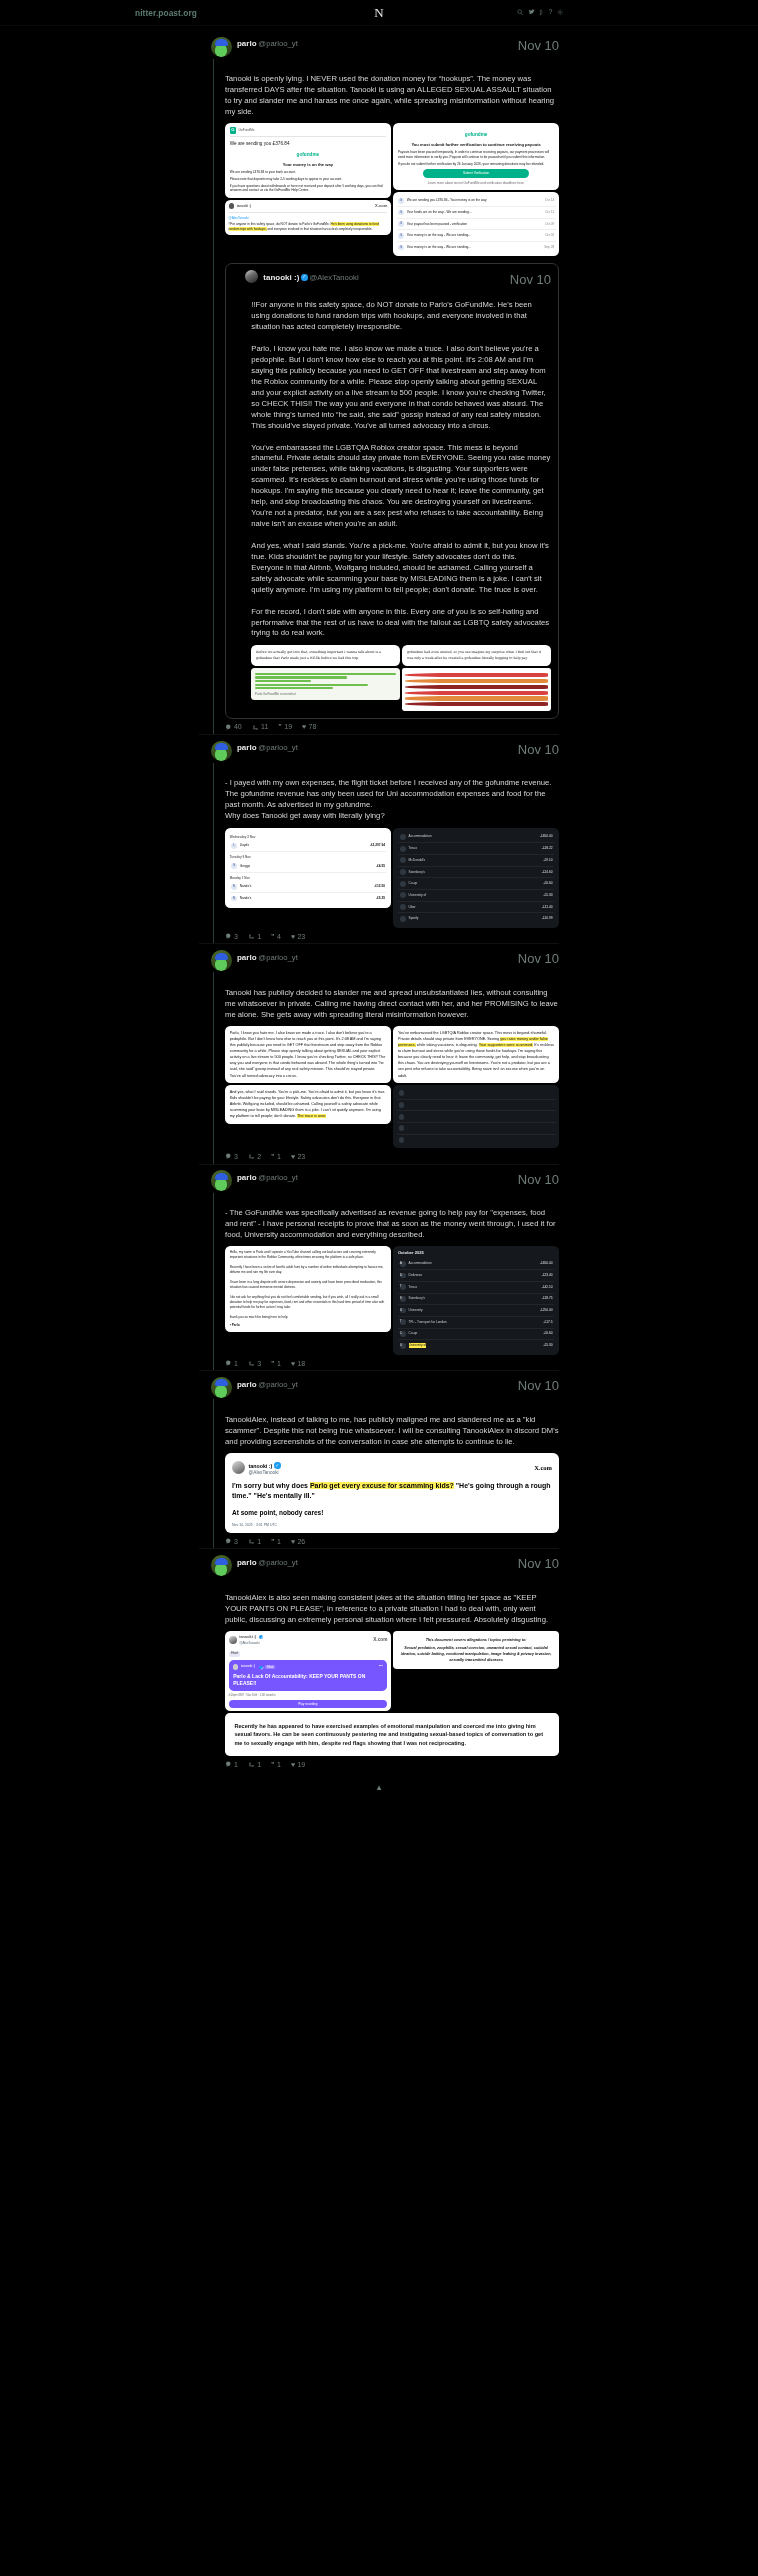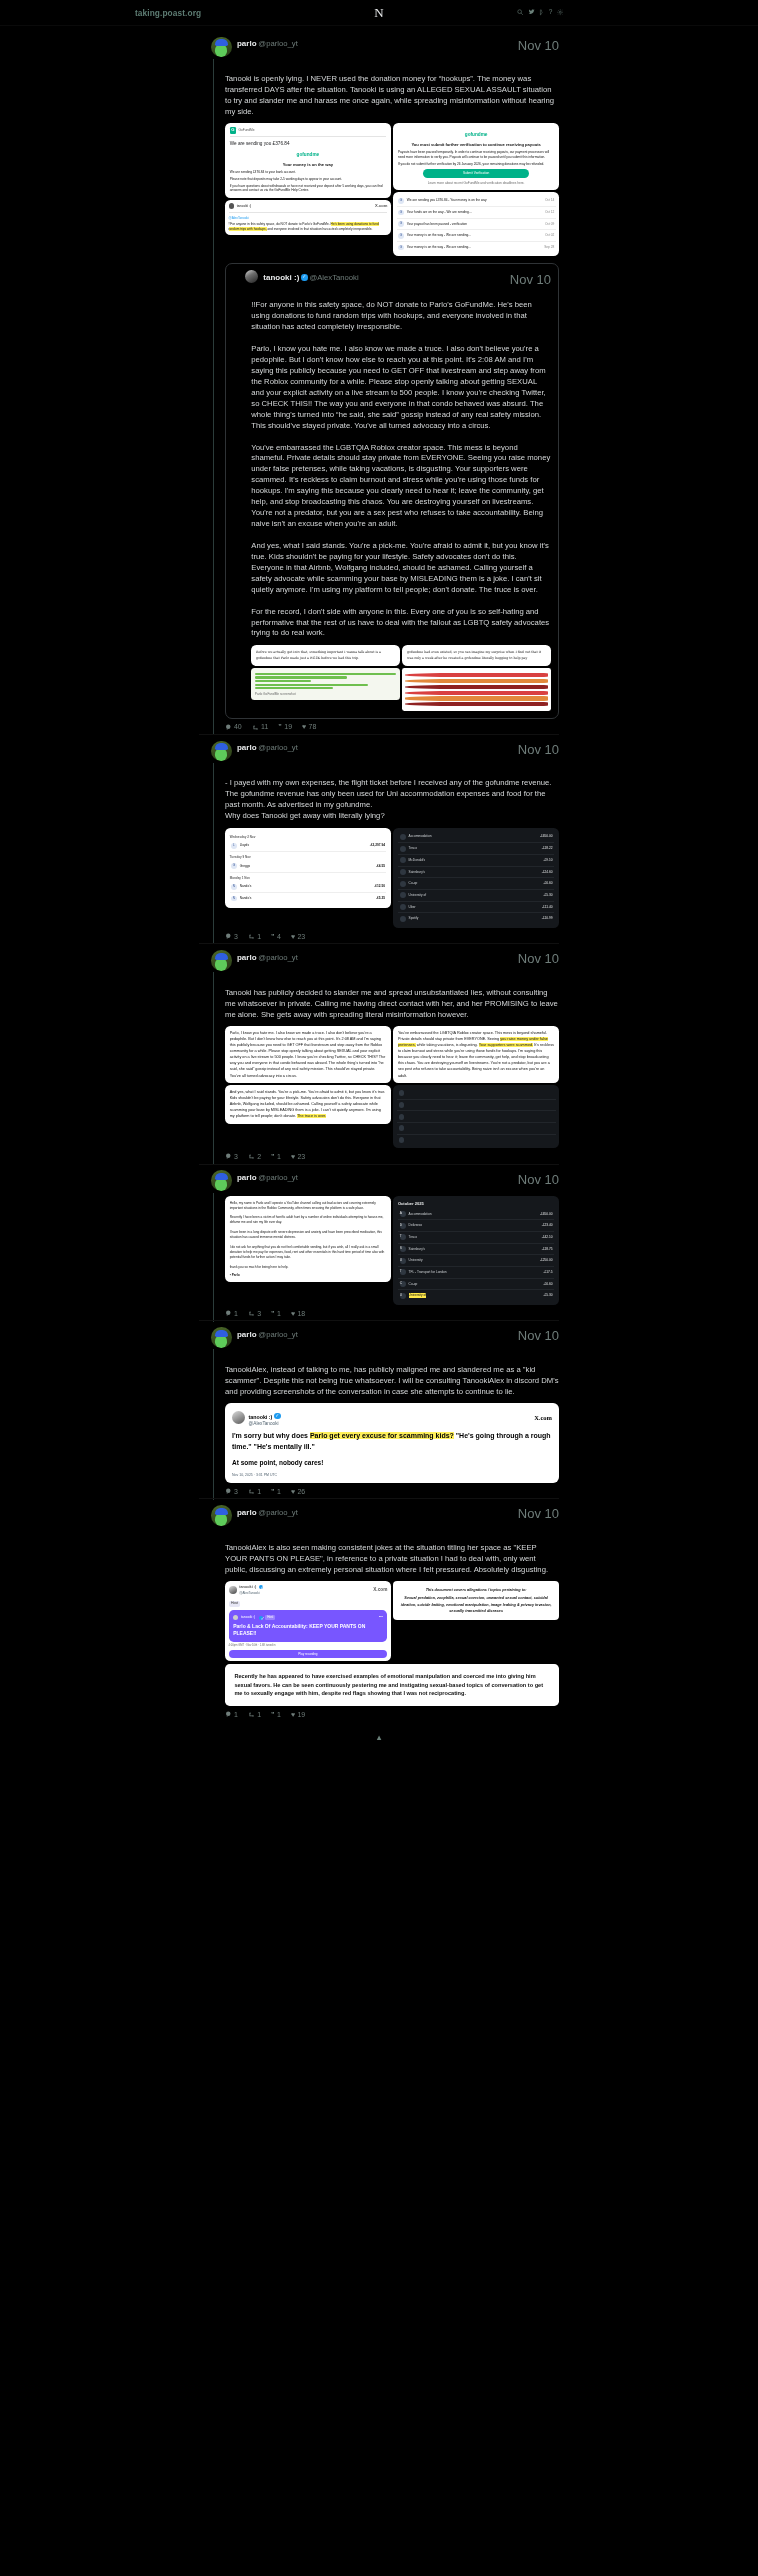--- a/index.html
+++ b/index.html
@@ -213,21 +213,21 @@
   
   .page-footer {
     text-align:center; color:#5d7c73; padding:10.6px 0 15.4px; font-size:8.3px;
   }
   .scroll-top { color:#6a8079; font-size:7.7px; }
 </style>
 </head>
 <body>
 
 <div class="nav-bar">
-  <a class="nav-left">taking.poast.org</a>
+  <a class="nav-left">nitter.poast.org</a>
   <div class="nav-center">N</div>
   <div class="nav-right">
     <span class="ni" title="search">
       <svg width="6.5" height="6.5" viewBox="0 0 16 16">
           <circle cx="6.5" cy="6.5" r="4.6" stroke="#6a8079" fill="none" stroke-width="1.4"></circle>
           <line x1="10" y1="10" x2="14.5" y2="14.5" stroke="#6a8079" stroke-width="1.4"></line>
         </svg>
     </span>
     <span class="ni" title="twitter">
       <svg width="7" height="6.5" viewBox="0 0 16 16">
@@ -594,20 +594,21 @@
 
   <div class="tweet">
     <div class="thread-line"></div>
     <div class="tw-head">
       <div class="avatar parlo"></div>
       <div class="names">
         <span class="fullname">parlo</span><span class="username">@parloo_yt</span>
       </div>
       <span class="tw-date">Nov 10</span>
     </div>
+    <div class="tw-body">- The GoFundMe was specifically advertised as revenue going to help pay for "expenses, food and rent" - I have personal receipts to prove that as soon as the money went through, I used it for food, University accommodation and everything described.</div>
 
     <div class="media-row">
       <div class="media-col">
         <div class="card">
           <div style="white-space:pre-wrap;">Hello, my name is Parlo and I operate a YouTube channel calling out bad actors and covering extremely important situations in the Roblox Community, often times ensuring the platform is a safe place.
 
 Recently I have been a victim of horrific adult hunt by a number of online individuals attempting to harass me, defame me and ruin my life ever day.
 
 I have been in a long dispute with severe depression and anxiety and have been prescribed medication, this situation has caused immense mental distress.
 

